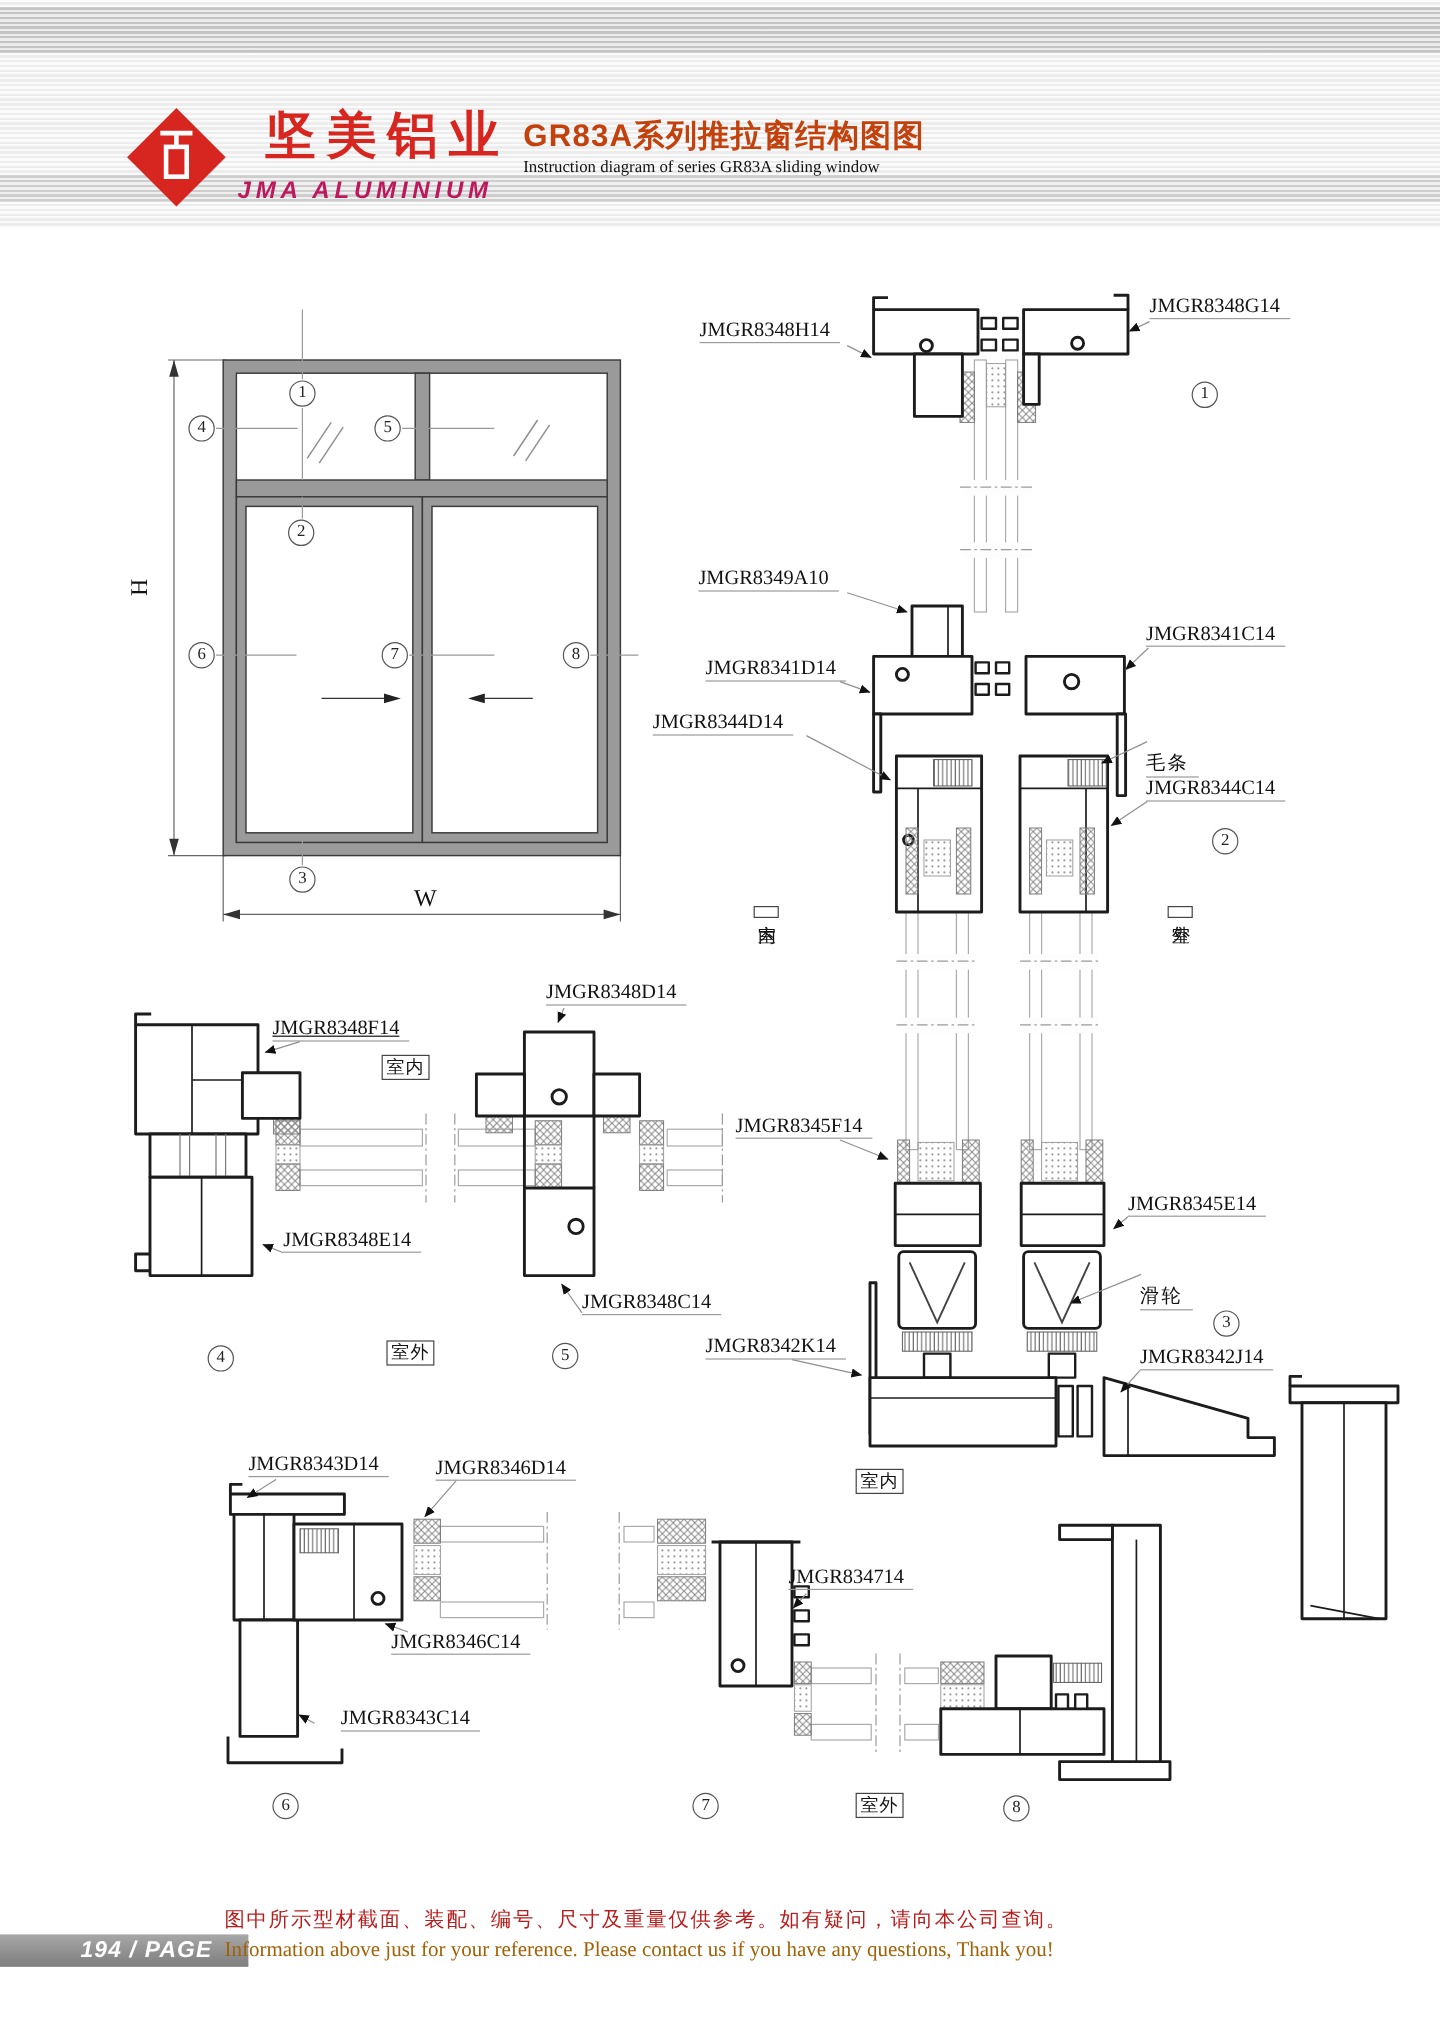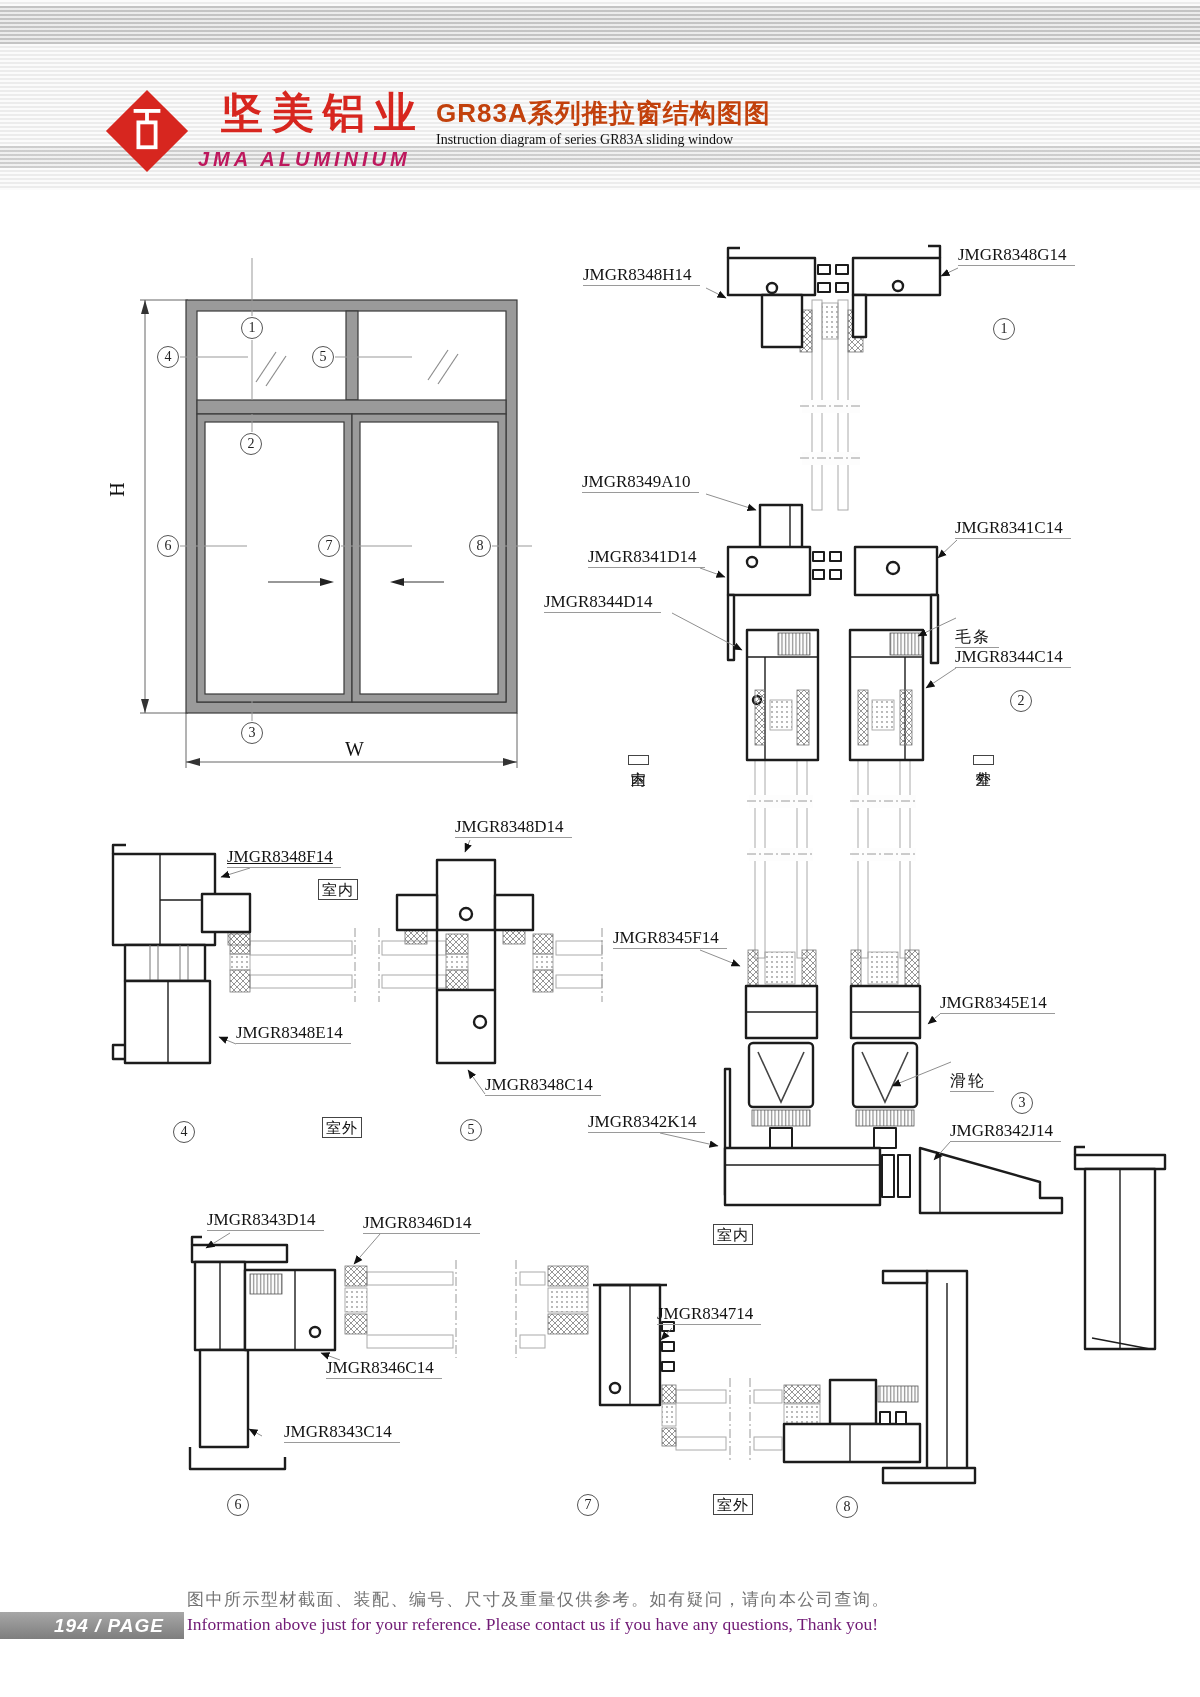--- a/index.html
+++ b/index.html
@@ -32,28 +32,28 @@
   .plabel.cn{font-size:16px;letter-spacing:2px;margin-top:32px;}
   .co{position:absolute;width:22px;height:22px;border:1.3px solid #555;border-radius:50%;
     background:#fff;font-family:"Liberation Serif",serif;font-size:14px;color:#222;
     text-align:center;line-height:20px;box-sizing:border-box;}
   .tbox{position:absolute;border:1px solid #444;background:#fff;color:#111;
     font-size:15px;line-height:1.15;padding:1px 3px;letter-spacing:1px;}
   .tbox.v{writing-mode:vertical-rl;text-orientation:upright;padding:3px 1px;}
   .dimlab{position:absolute;font-family:"Liberation Serif",serif;font-size:20px;color:#111;}
   .rot{transform:rotate(-90deg);transform-origin:center;}
   
-  .page-badge{position:absolute;left:0;top:1612px;width:184px;height:27px;
+  .page-badge{position:absolute;left:0;top:1612px;width:207px;height:27px;
     background:linear-gradient(180deg,#a7a7a7,#7e7e7e);color:#fff;
     font-size:19px;font-weight:bold;font-style:italic;letter-spacing:1px;
-    text-align:right;line-height:27px;padding-right:20px;box-sizing:border-box;}
-  .note-cn{position:absolute;left:187px;top:1588px;font-size:17px;color:#737373;
+    text-align:right;line-height:27px;padding-right:30px;box-sizing:border-box;}
+  .note-cn{position:absolute;left:187px;top:1588px;font-size:17px;color:#b91c1c;
     letter-spacing:1.5px;font-weight:500;}
   .note-en{position:absolute;left:187px;top:1614px;font-size:17.5px;
-    font-family:"Liberation Serif",serif;color:#701a75;}
+    font-family:"Liberation Serif",serif;color:#a16207;}
 </style>
 </head>
 <body>
 
 <div class="page">
 
   <div class="hdr-stripes"></div>
   <div class="band-dark1"></div>
   <div class="band-dark2"></div>
 

